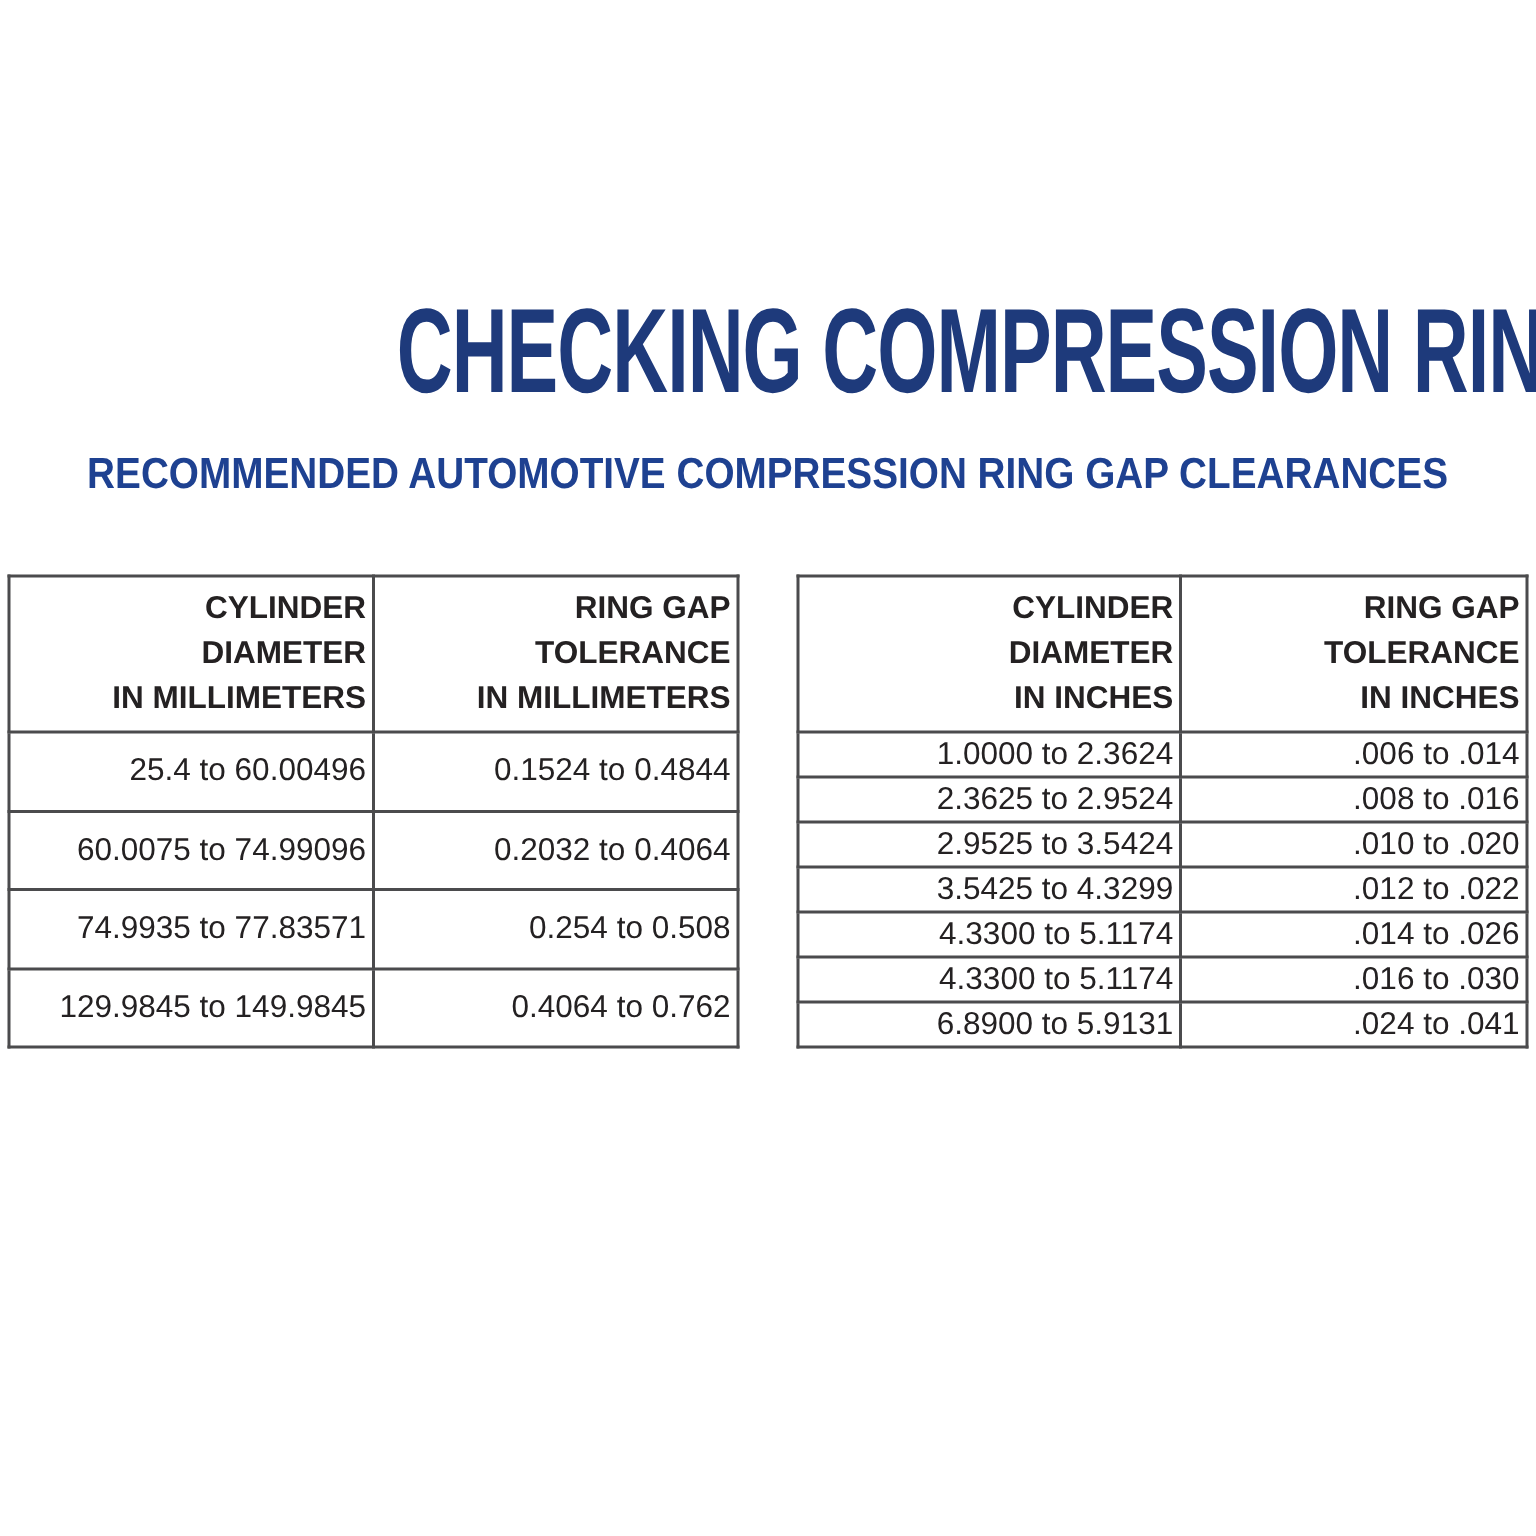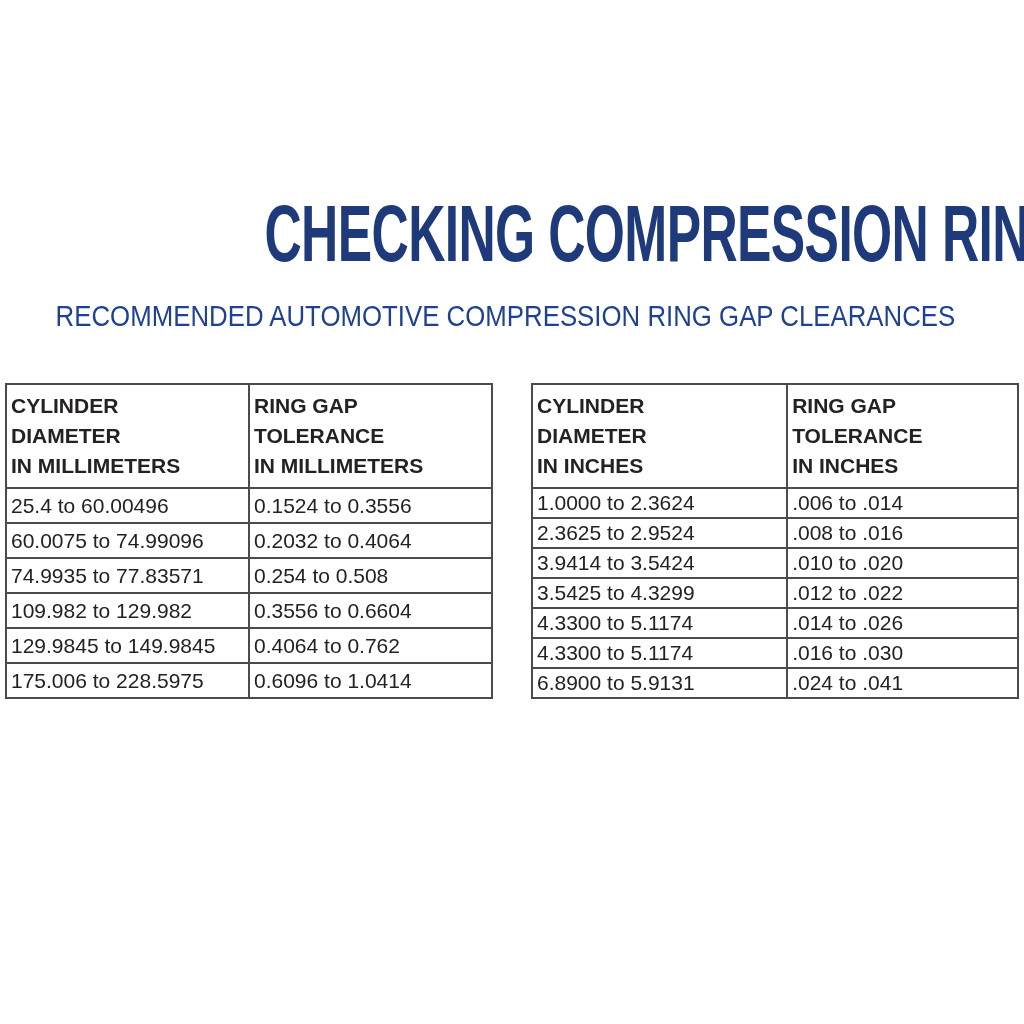--- a/index.html
+++ b/index.html
@@ -28,22 +28,22 @@
   }
   .title-inner{
     display:inline-block;
     transform:scaleX(0.645);
     transform-origin:50% 50%;
     letter-spacing:-1px;
   }
   .subtitle{
     position:absolute;
     top:302px;left:0;width:100%;
-    text-align:left;
-    font-size:29px;line-height:29px;font-weight:normal;
+    text-align:center;
+    font-size:29px;line-height:29px;font-weight:bold;
     color:var(--subtitle-blue);
     white-space:nowrap;
   }
   .subtitle-inner{
     display:inline-block;
     transform:scaleX(0.89);
     transform-origin:50% 50%;
   }
   .tables{
     position:absolute;
@@ -53,21 +53,21 @@
   }
   table.spec-table{
     border-collapse:collapse;
     width:488px;
     table-layout:fixed;
     background:var(--background);
   }
   table.spec-table th,
   table.spec-table td{
     border:2px solid var(--table-border);
-    text-align:left;
+    text-align:right;
     vertical-align:middle;
     color:var(--text-dark);
   }
   table.spec-table th{
     font-size:21px;
     font-weight:bold;
     line-height:30px;
     padding:6px 4px;
     white-space:pre-line;
   }
@@ -101,41 +101,33 @@
 DIAMETER
 IN MILLIMETERS</th>
           <th>RING GAP
 TOLERANCE
 IN MILLIMETERS</th>
         </tr>
       </thead>
       <tbody>
         <tr>
           <td>25.4 to 60.00496</td>
-          <td>0.1524 to 0.3556</td>
+          <td>0.1524 to 0.4844</td>
         </tr>
         <tr>
           <td>60.0075 to 74.99096</td>
           <td>0.2032 to 0.4064</td>
         </tr>
         <tr>
           <td>74.9935 to 77.83571</td>
           <td>0.254 to 0.508</td>
         </tr>
         <tr>
-          <td>109.982 to 129.982</td>
-          <td>0.3556 to 0.6604</td>
-        </tr>
-        <tr>
           <td>129.9845 to 149.9845</td>
           <td>0.4064 to 0.762</td>
-        </tr>
-        <tr>
-          <td>175.006 to 228.5975</td>
-          <td>0.6096 to 1.0414</td>
         </tr>
       </tbody>
     </table>
 
     <table class="spec-table">
       <colgroup>
         <col style="width:52.5%">
         <col style="width:47.5%">
       </colgroup>
       <thead>
@@ -151,21 +143,21 @@
       <tbody>
         <tr>
           <td>1.0000 to 2.3624</td>
           <td>.006 to .014</td>
         </tr>
         <tr>
           <td>2.3625 to 2.9524</td>
           <td>.008 to .016</td>
         </tr>
         <tr>
-          <td>3.9414 to 3.5424</td>
+          <td>2.9525 to 3.5424</td>
           <td>.010 to .020</td>
         </tr>
         <tr>
           <td>3.5425 to 4.3299</td>
           <td>.012 to .022</td>
         </tr>
         <tr>
           <td>4.3300 to 5.1174</td>
           <td>.014 to .026</td>
         </tr>

